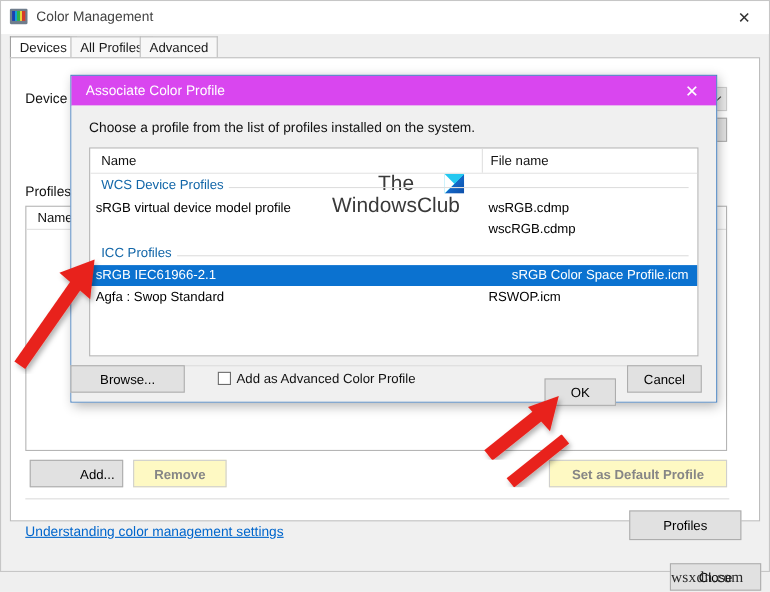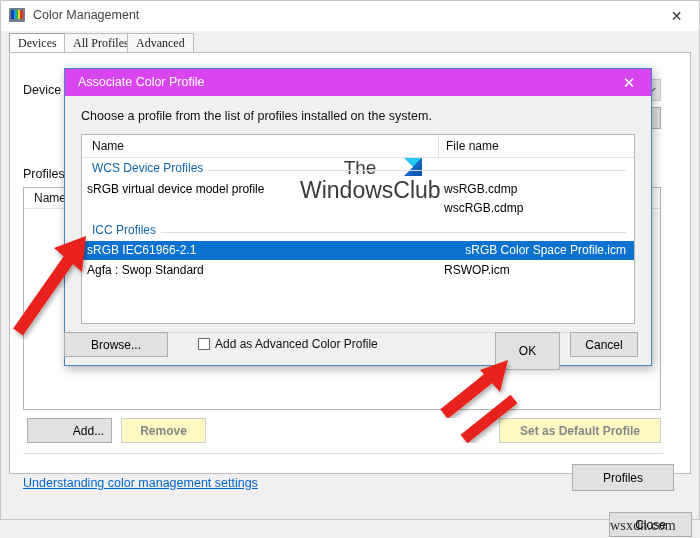--- a/index.html
+++ b/index.html
@@ -42,21 +42,21 @@
     font-size:12.5px;color:#444;
   }
   .win-close{
     position:absolute;right:0;top:0;width:45px;height:30px;
     display:flex;align-items:center;justify-content:center;
     color:#333;font-size:14px;
   }
 
   
   .tabstrip{
-    position:absolute;left:8px;top:32px;right:8px;height:20px;font-family:Liberation Serif, serif;
+    position:absolute;left:8px;top:32px;right:8px;height:20px;
   }
   .tab{
     position:absolute;top:0;height:20px;
     padding:2px 8px 0 8px;box-sizing:border-box;
     font-size:12px;color:#1a1a1a;
     border:1px solid #bdbdbd;border-bottom:none;
     background:#f7f7f7;
   }
   .tab.active{background:#fff;border-color:#a0a0a0;}
   .tab-0{left:0;}
@@ -183,21 +183,21 @@
   .row.sel{background:#0b72d0;}
   .row.sel .n,.row.sel .f{color:#fff;}
   .row.sel .f{left:inherit;right:8px;}
 
   .wm-logo{
     position:absolute;left:300px;top:158px;width:120px;height:48px;
     text-align:center;line-height:1.05;
     font-size:20px;color:#3a3a3a;pointer-events:none;
   }
   .wm-logo .l1{display:block;font-size:19px;}
-  .wm-logo .l2{display:block;font-size:23px;}
+  .wm-logo .l2{display:block;font-size:19px;}
   .wm-logo .dm{
     position:absolute;right:-2px;top:0;width:18px;height:18px;
     background:linear-gradient(135deg,#24c8f0 0%,#24c8f0 50%,#1468c8 50%,#0d4ea8 100%);
     clip-path:polygon(0 0,100% 0,100% 100%,0 100%);
   }
   .wm-logo .dm:after{
     content:"";position:absolute;left:0;top:0;width:0;height:0;
     border-left:9px solid #fff;border-top:9px solid transparent;border-bottom:9px solid transparent;
   }
 
@@ -205,21 +205,21 @@
     position:absolute;left:16px;top:236px;width:554px;height:45px;
     border-top:1px solid #dcdcdc;
   }
   .btn-browse{position:absolute;left:64px;top:332px;width:104px;height:25px;}
   .chkwrap{position:absolute;left:198px;top:337px;display:flex;align-items:center;}
   .chkbox{
     width:12px;height:12px;background:#fff;border:1px solid #6b6b6b;
     box-sizing:border-box;margin-right:5px;
   }
   .chklabel{font-size:12px;color:#111;}
-  .btn-ok{position:absolute;left:495px;top:332px;width:65px;height:38px;}
+  .btn-ok{position:absolute;left:495px;top:344px;width:65px;height:25px;}
   .btn-cancel{position:absolute;left:570px;top:332px;width:68px;height:25px;}
 
   
   .arrow{position:absolute;pointer-events:none;}
 
   
   .wm-bottom{
     position:absolute;left:610px;top:518px;
     font-size:14px;color:#2a2a2a;letter-spacing:.2px;
     font-family:"Liberation Serif", serif;

